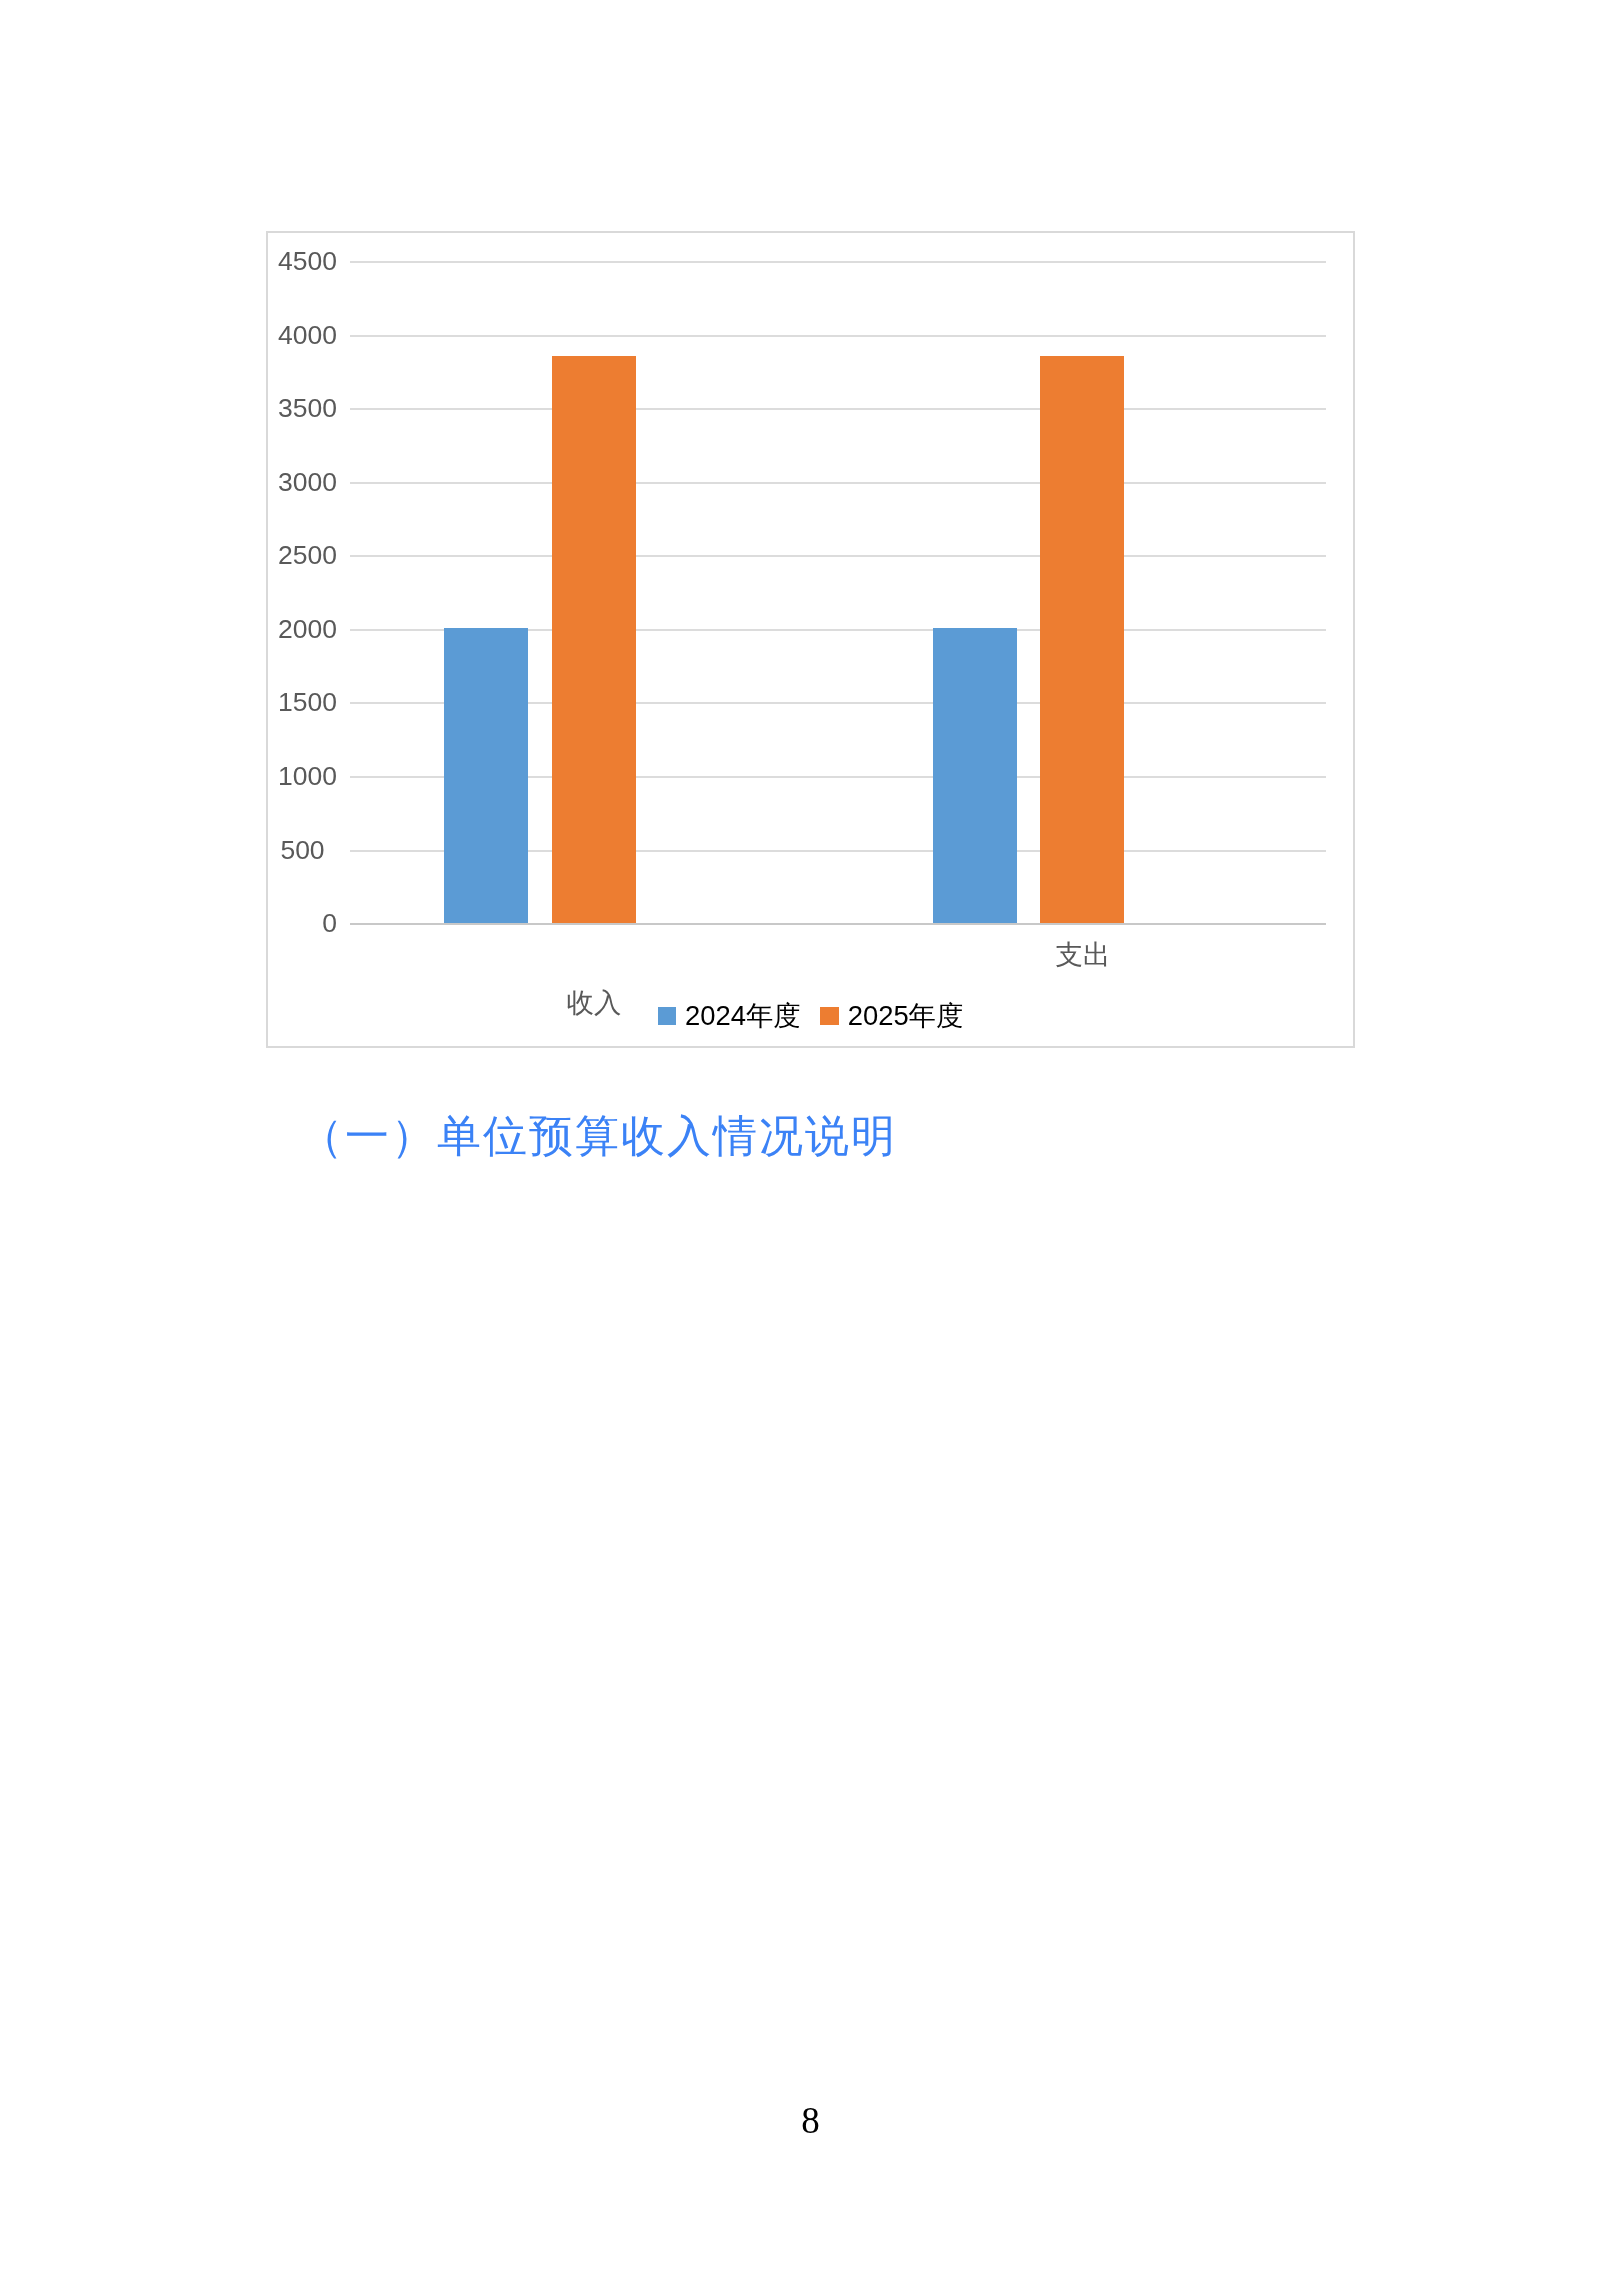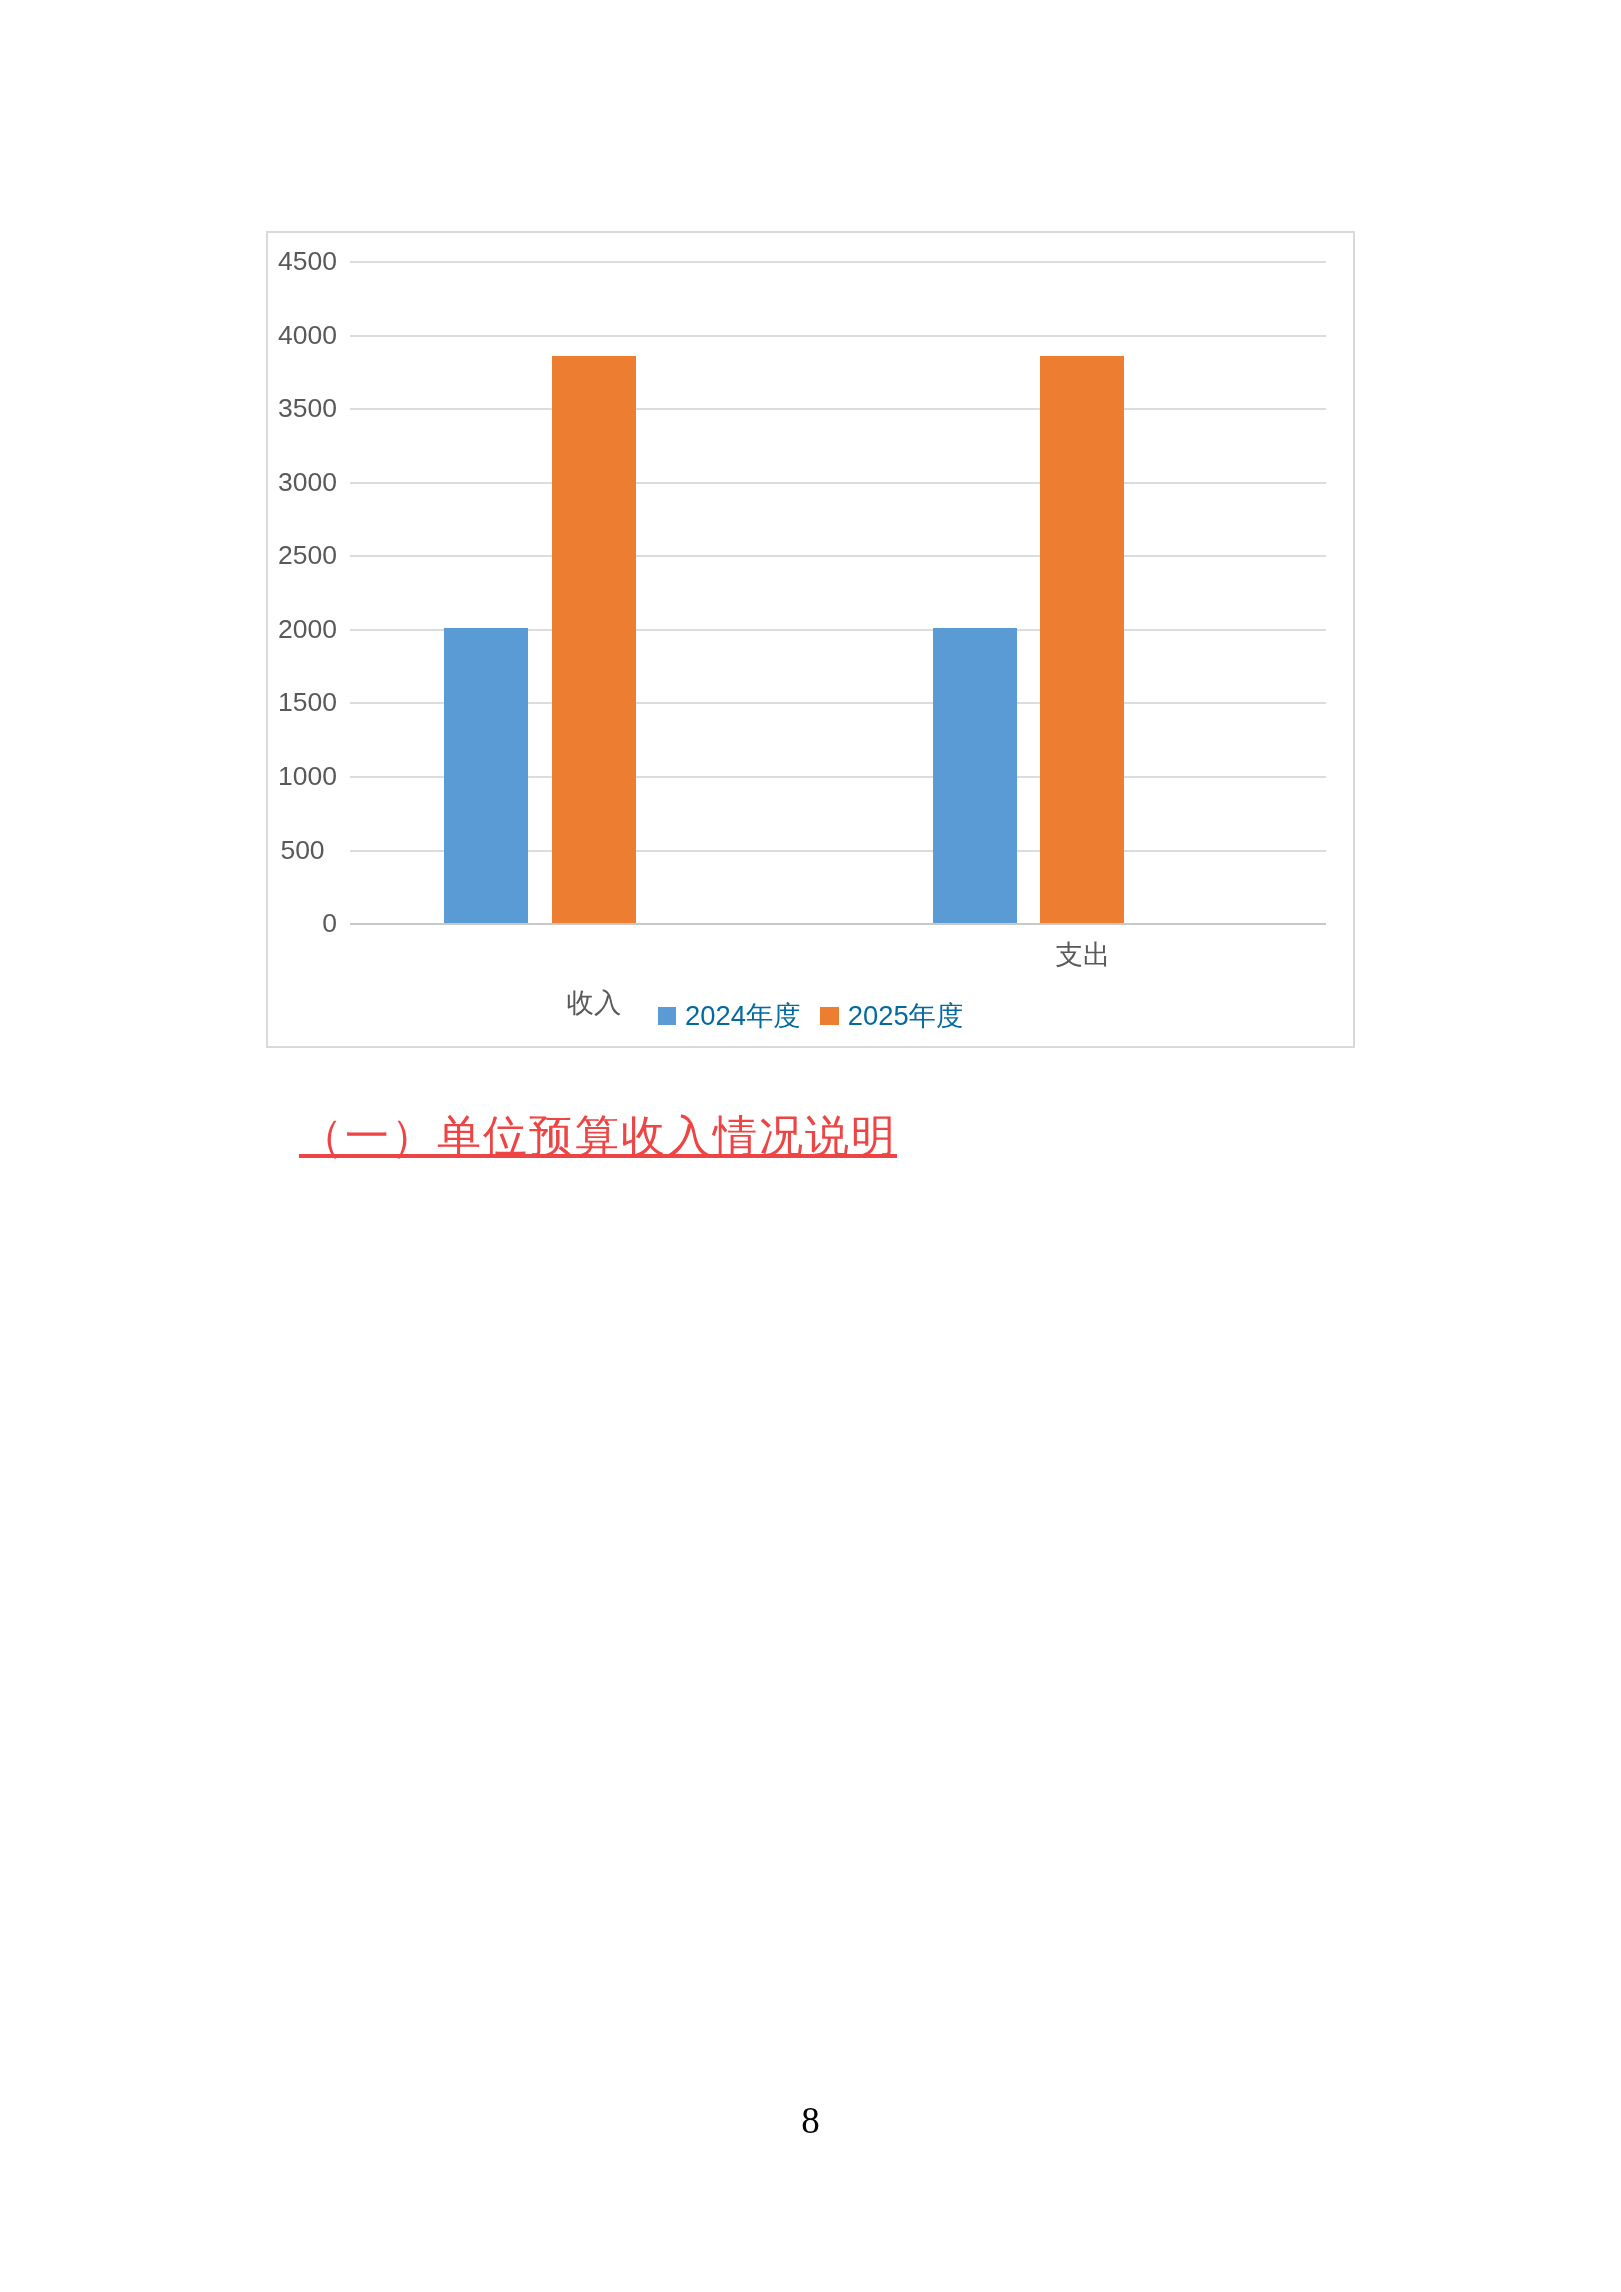--- a/index.html
+++ b/index.html
@@ -68,32 +68,31 @@
     display: flex;
     align-items: center;
     gap: 8.8px;
   }
   .legend-swatch {
     width: 18.6px;
     height: 18.6px;
   }
   .legend-label {
     font-size: 27.4px;
-    color: #0369a1;
+    color: #000000;
     white-space: nowrap;
   }
 
   
   .text-block {
     position: absolute;
     left: 211px;
     top: 1096px;
     width: 1202px;
-    color: #ef4444;
-    text-decoration: underline;
+    color: #3b82f6;
   }
   .section-heading {
     font-size: 44px;
     font-weight: normal;
     line-height: 82px;
     margin: 0;
     text-indent: 2em;
     letter-spacing: 2px;
   }
   .body-paragraph {

